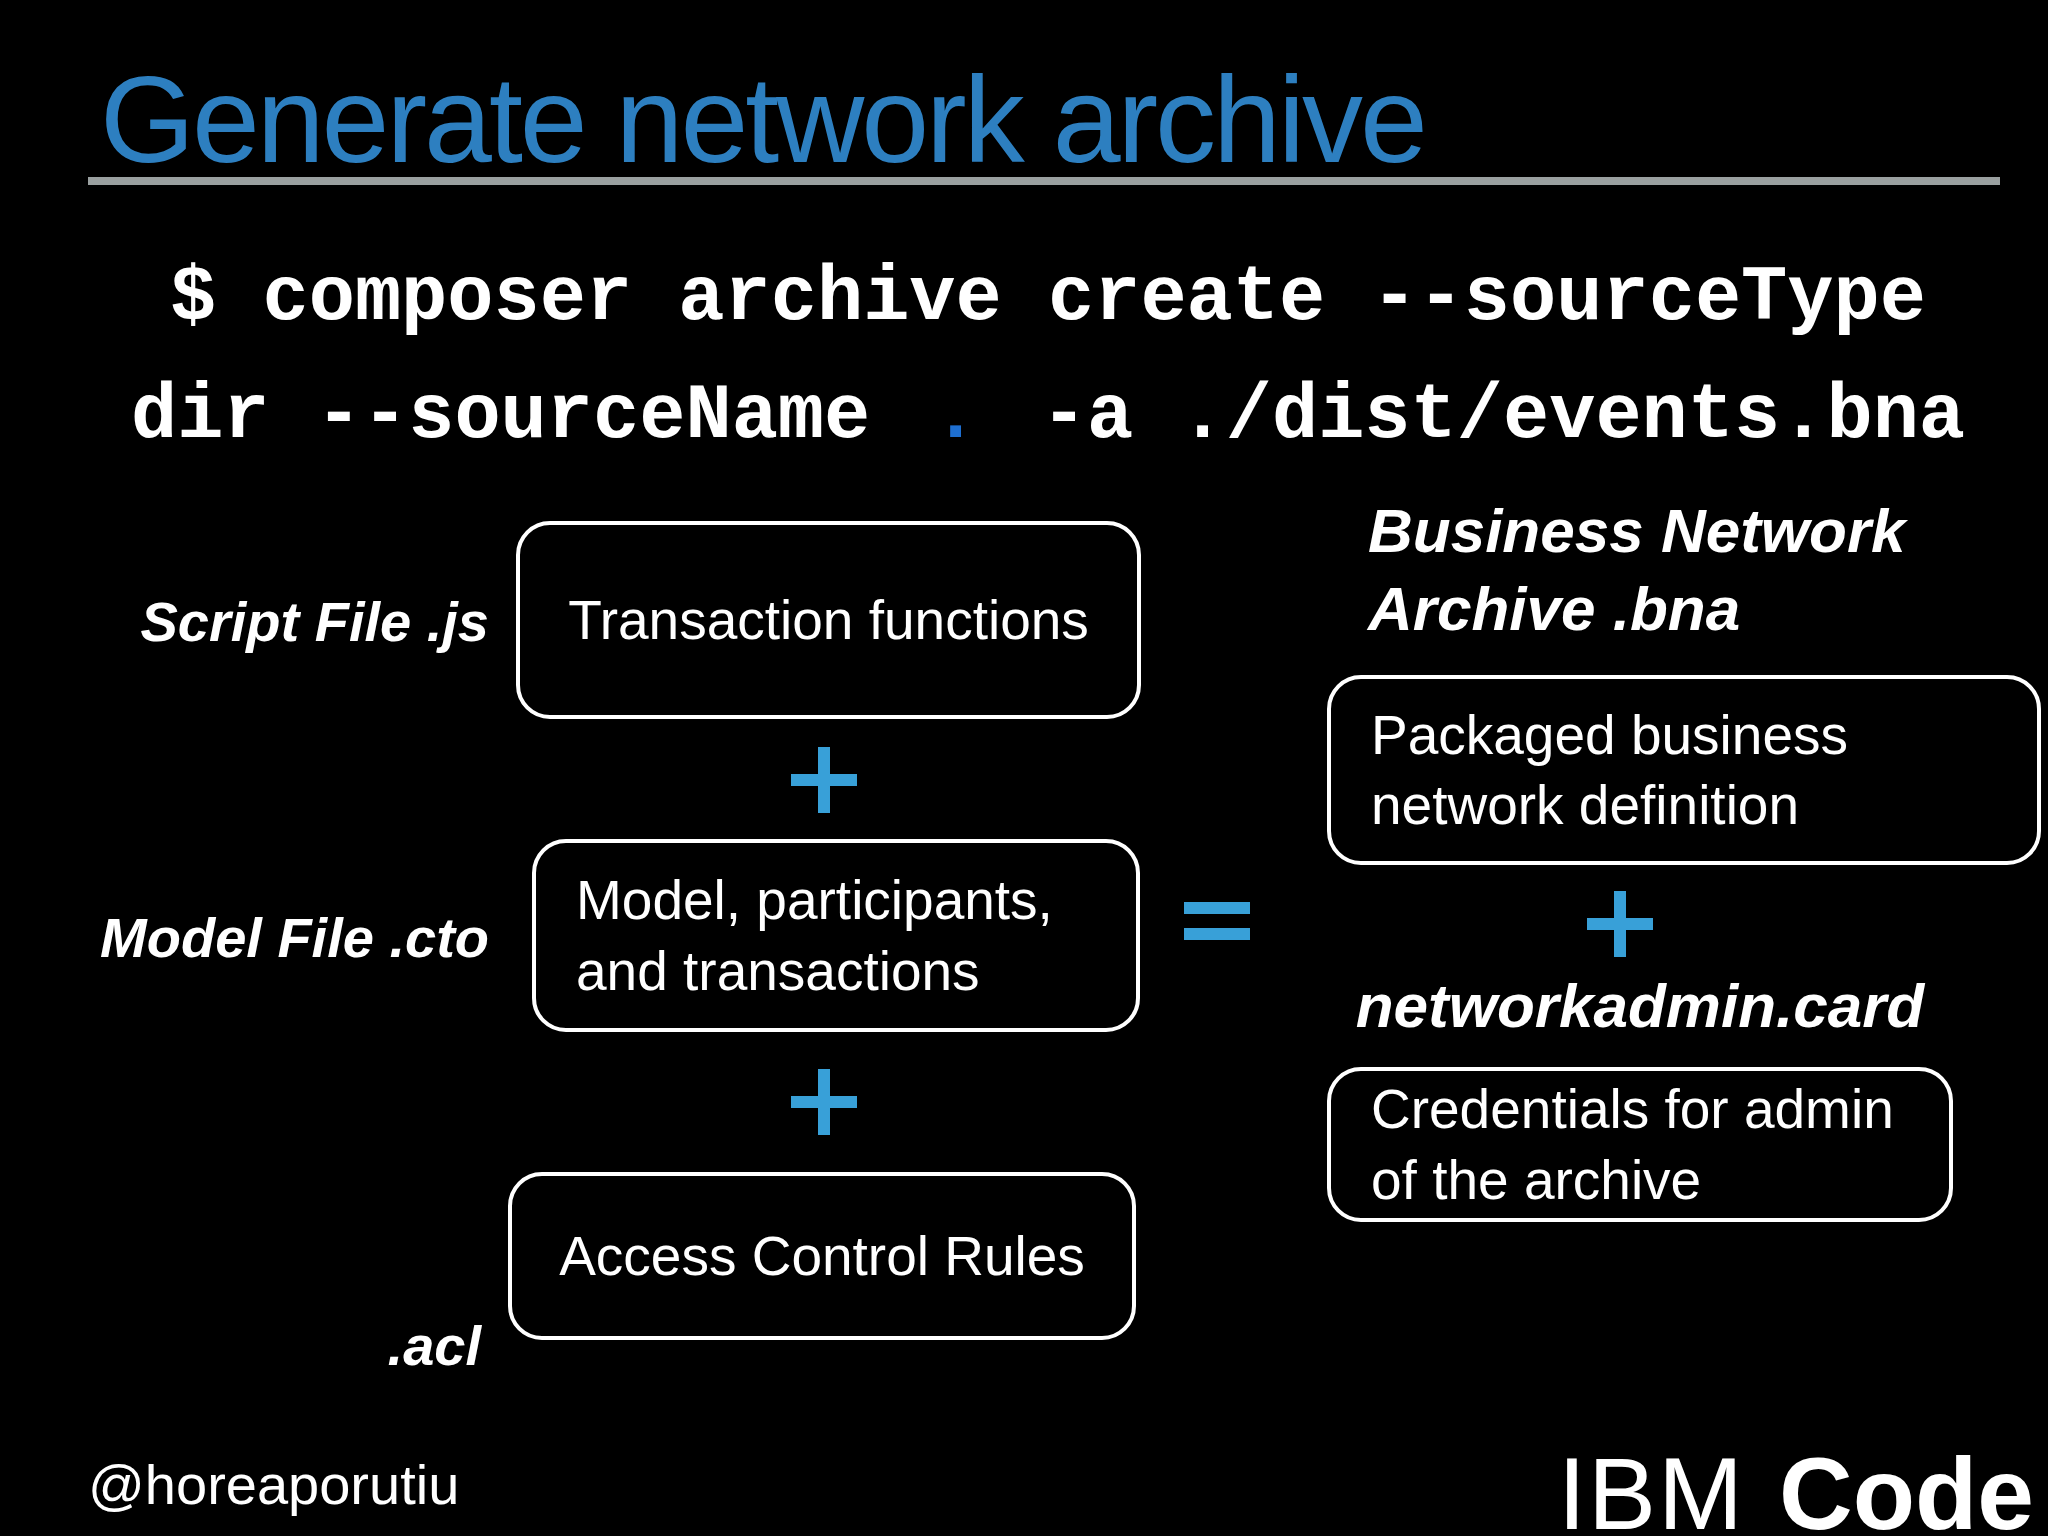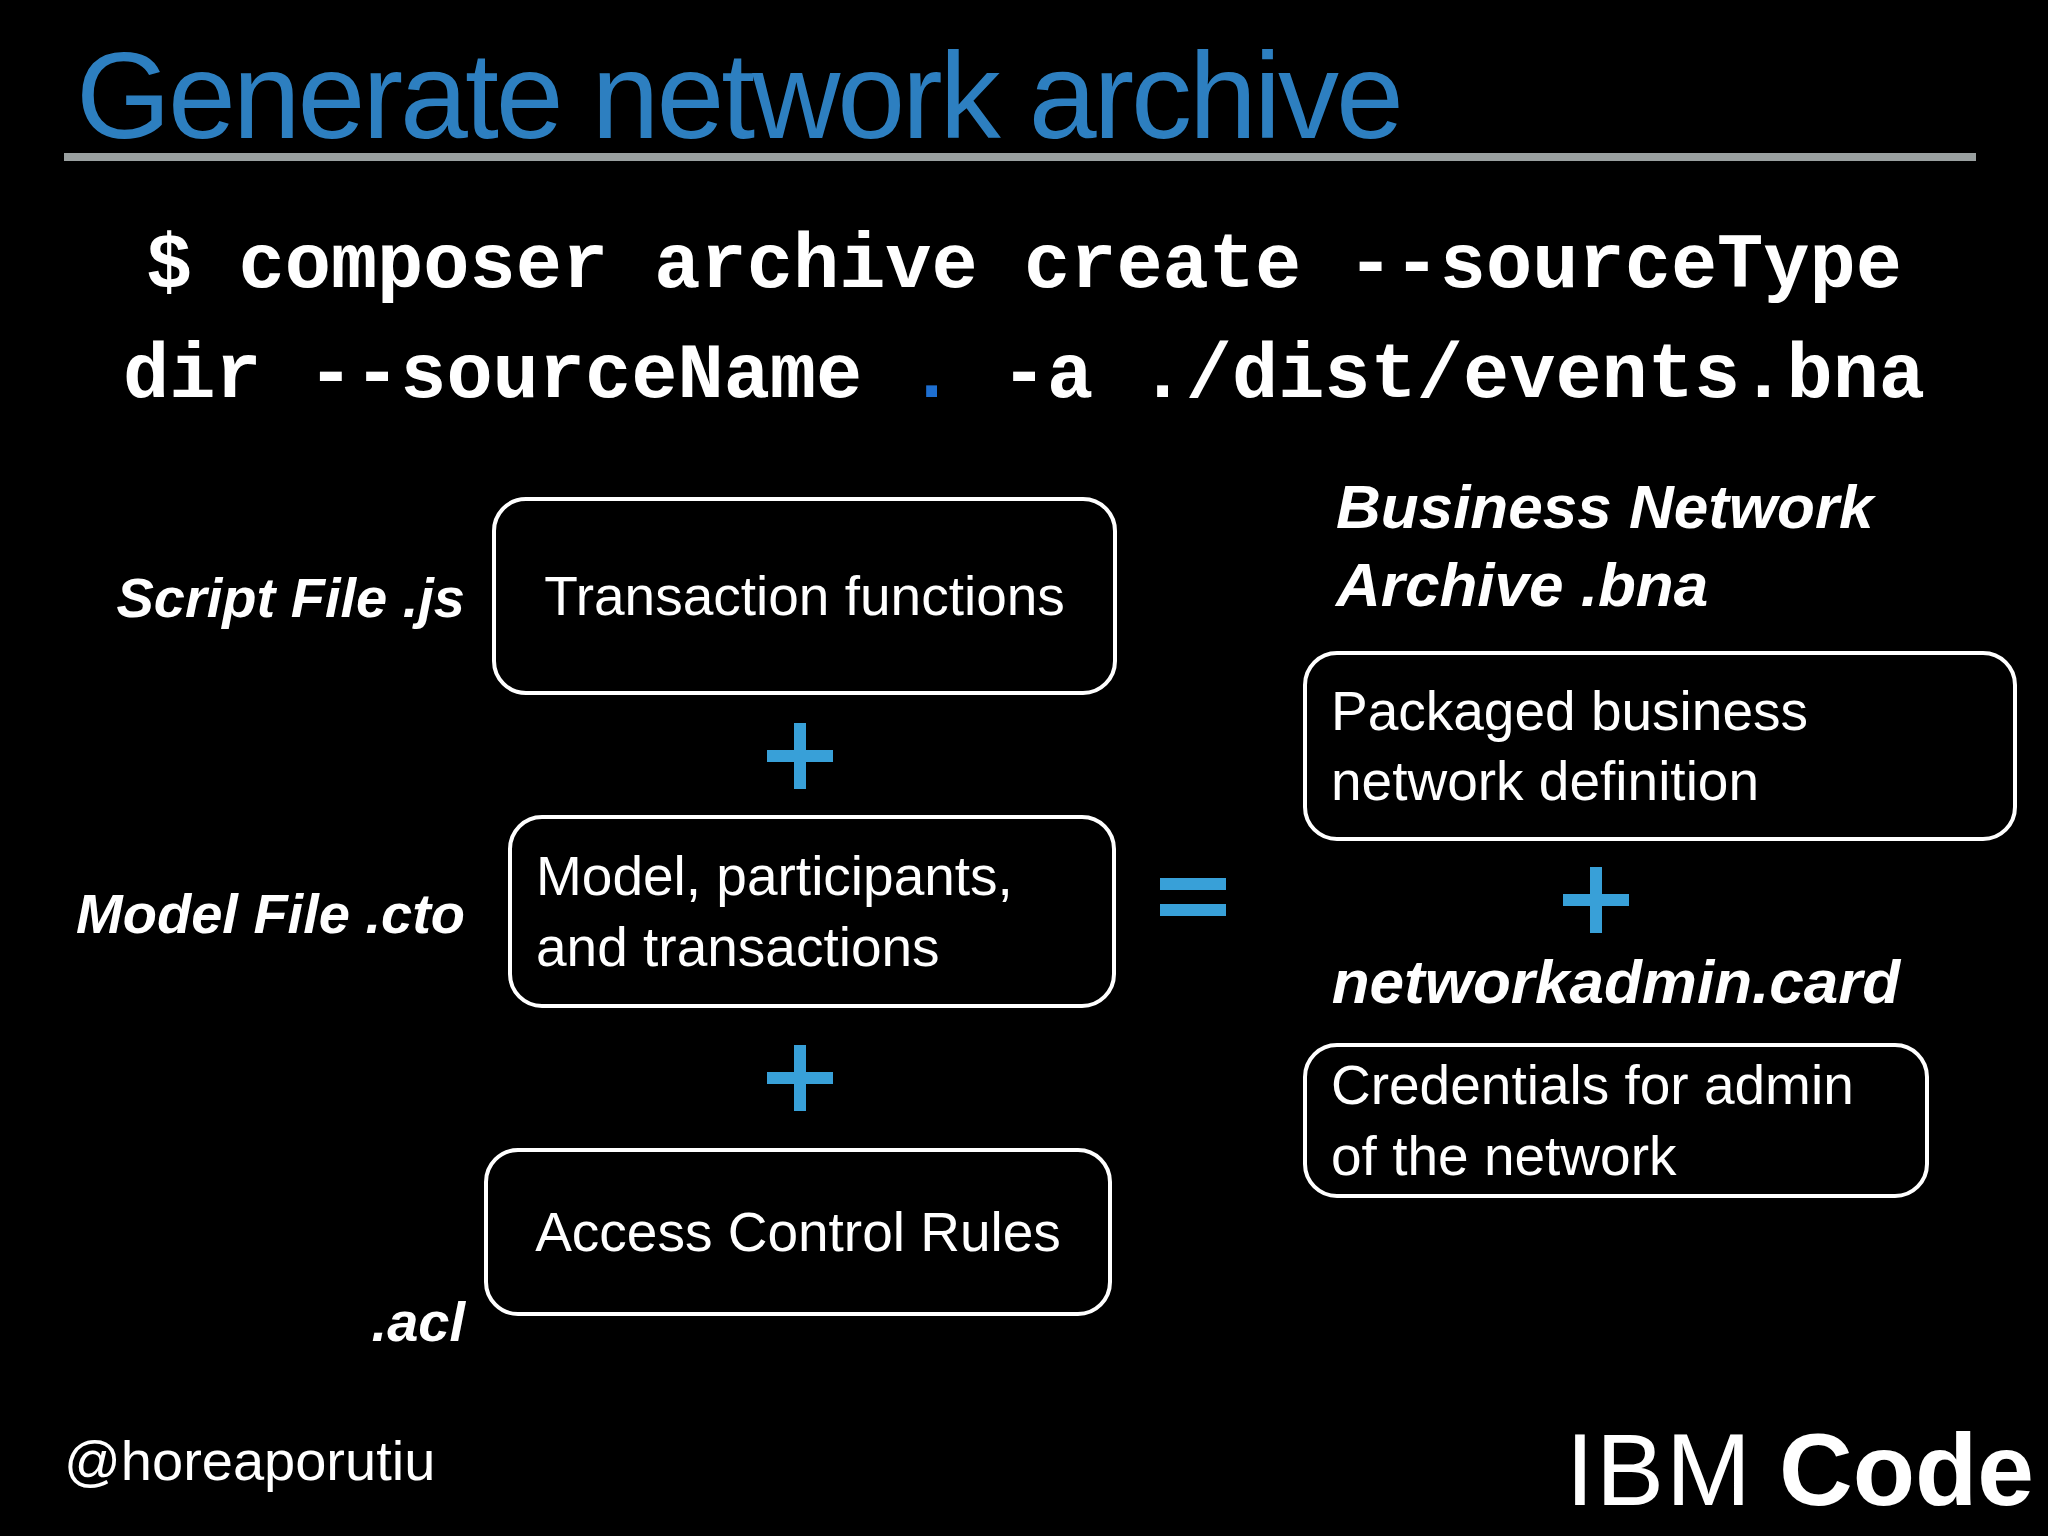--- a/index.html
+++ b/index.html
@@ -1,19 +1,19 @@
 <!DOCTYPE html>
 <html style="--background: #000000; --title-blue: #2d7fc0; --symbol-blue: #38a0d8; --dot-blue: #1e6fd1; --underline-gray: #9aa0a0; --text-white: #ffffff;"><head>
 <meta charset="utf-8">
 <style>
   :root{
     --background:#000; --title-blue:#2d7fc0; --symbol-blue:#38a0d8;
     --dot-blue:#1e6fd1; --underline-gray:#9aa0a0; --text-white:#fff;
   }
-  *{margin:0;padding:0;box-sizing:border-box;}
+  *{margin:8px;padding:0;box-sizing:border-box;}
   html,body{width:2048px;height:1536px;}
   body{
     background:var(--background,#000);
     font-family:"Liberation Sans",sans-serif;
     color:var(--text-white,#fff);
     position:relative;overflow:hidden;
   }
   .title{
     position:absolute;left:76px;top:26px;
     font-size:122px;font-weight:400;letter-spacing:-3px;
@@ -111,19 +111,19 @@
 
   <div class="obox leftpad" style="left:1303px;top:651px;width:714px;height:190px;">
     <div><span>Packaged business</span><br><span>network definition</span></div>
   </div>
 
   <div class="plus" style="left:1563px;top:867px;"></div>
 
   <div class="card-heading">networkadmin.card</div>
 
   <div class="obox leftpad" style="left:1303px;top:1043px;width:626px;height:155px;">
-    <div><span>Credentials for admin</span><br><span>of the network</span></div>
+    <div><span>Credentials for admin</span><br><span>of the archive</span></div>
   </div>
 
   <div class="footer-handle">@horeaporutiu</div>
   <div class="brand"><span class="brand-reg">IBM</span><span class="brand-bold">Code</span></div>
 
 </div>
 
 </body></html>

